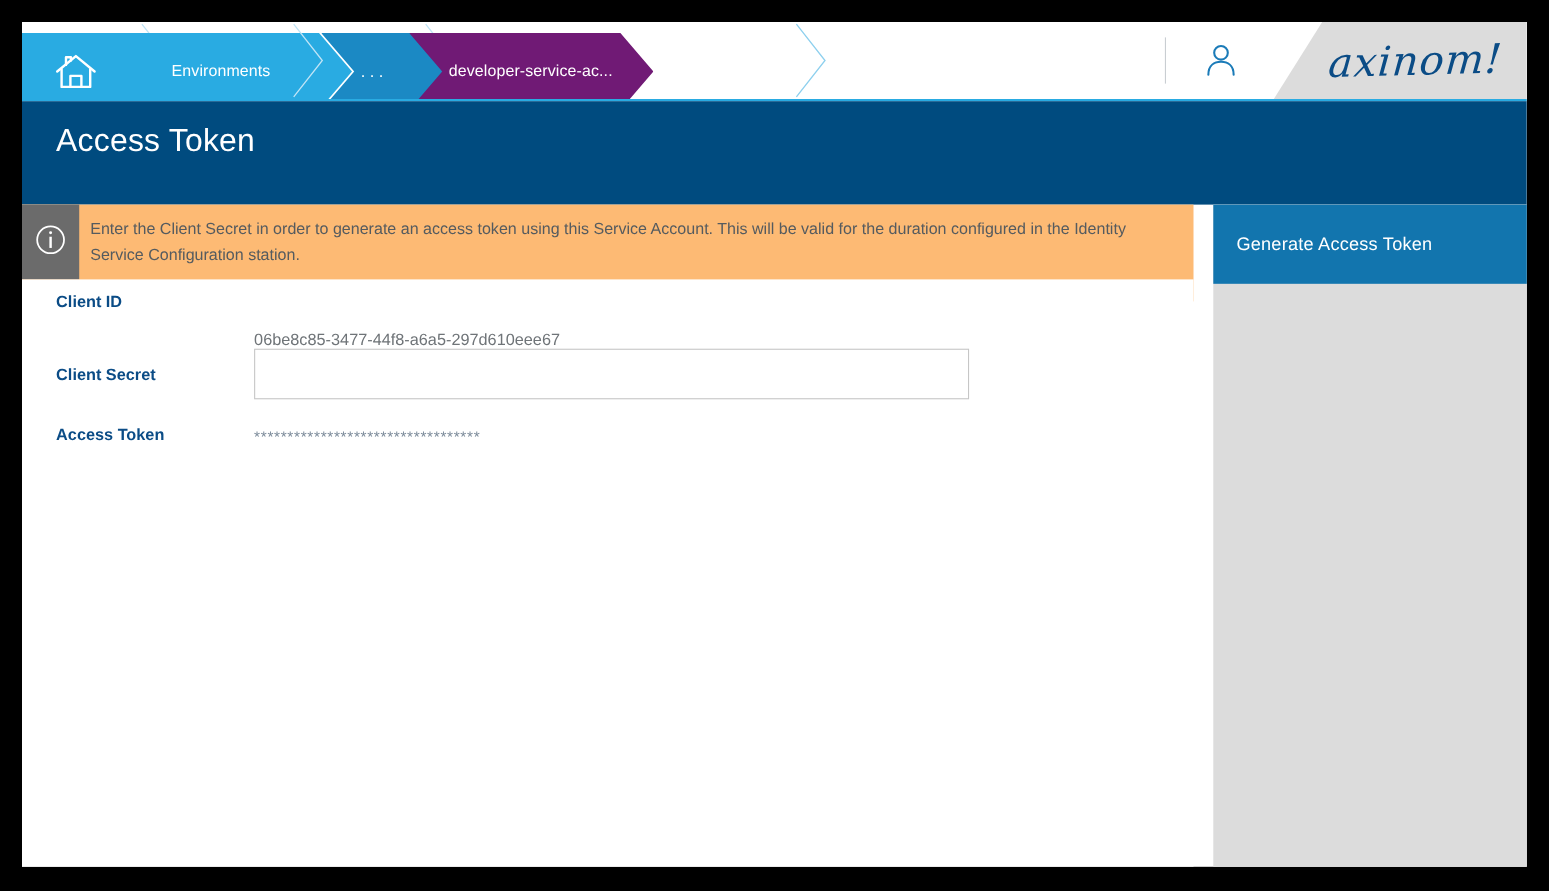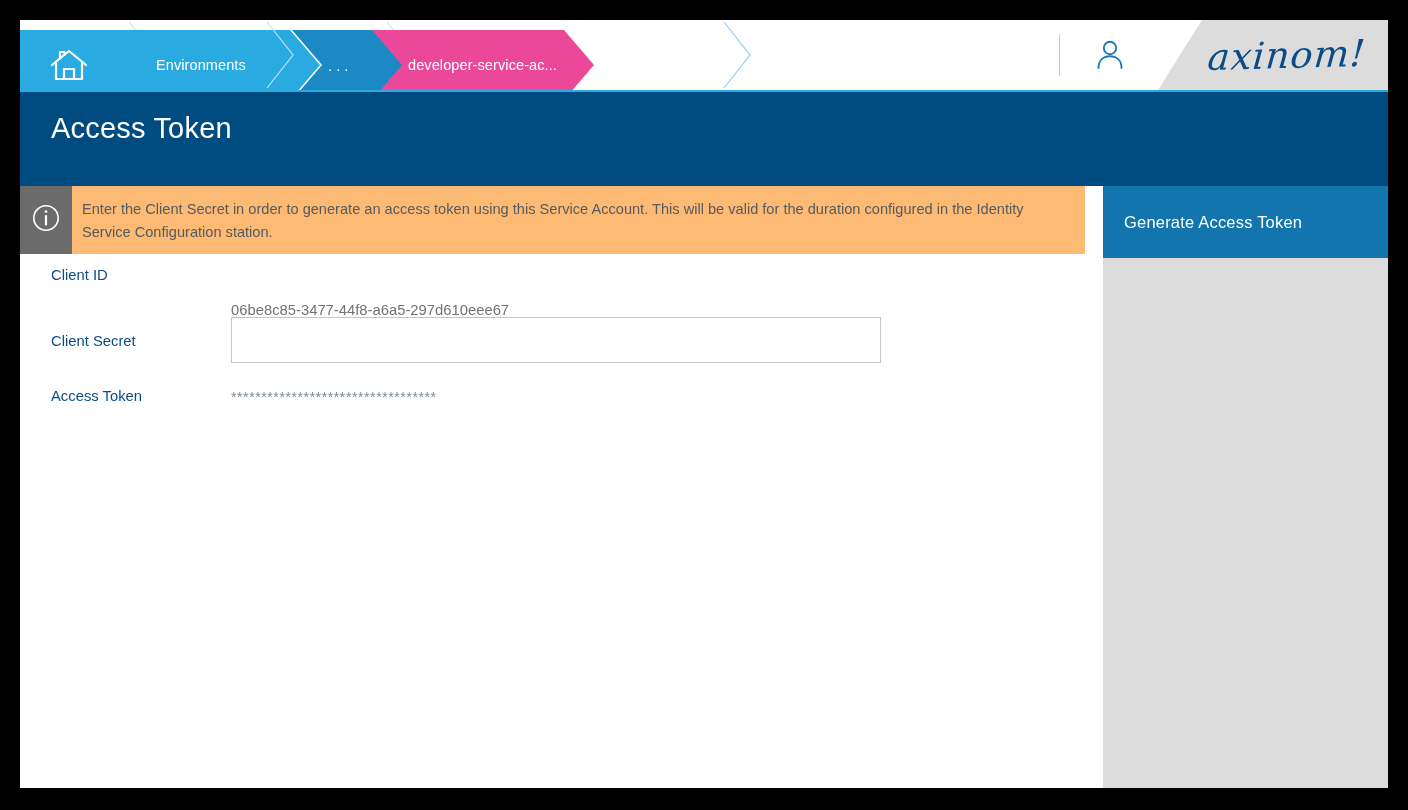--- a/index.html
+++ b/index.html
@@ -92,21 +92,21 @@
     padding-left: 36px;
     color: #ffffff;
     clip-path: polygon(0 0, calc(100% - 30px) 0, 100% 50%, calc(100% - 30px) 100%, 0 100%, 30px 50%);
   }
   .bc-dots .bc-label { letter-spacing: 4px; font-size: 15px; }
 
   
   .bc-acct {
     left: 352px;
     width: 222px;
-    background: #ec4899;
+    background: #701a75;
     padding-left: 36px;
     color: #ffffff;
     clip-path: polygon(0 0, calc(100% - 30px) 0, 100% 50%, calc(100% - 30px) 100%, 0 100%, 30px 50%);
   }
 
   
   .bc-active {
     left: 534px;
     width: 226px;
     background: #ffffff;
@@ -266,21 +266,21 @@
 
   .field-row {
     position: absolute;
     left: 0;
     width: 1065px;
   }
   .field-label {
     position: absolute;
     left: 31px;
     font-size: 14.8px;
-    font-weight: normal;
+    font-weight: bold;
     color: #0B4C86;
     white-space: nowrap;
   }
   .field-value {
     position: absolute;
     left: 211px;
     font-size: 14.8px;
     color: #6f7478;
     white-space: nowrap;
     margin-top: 35px;

